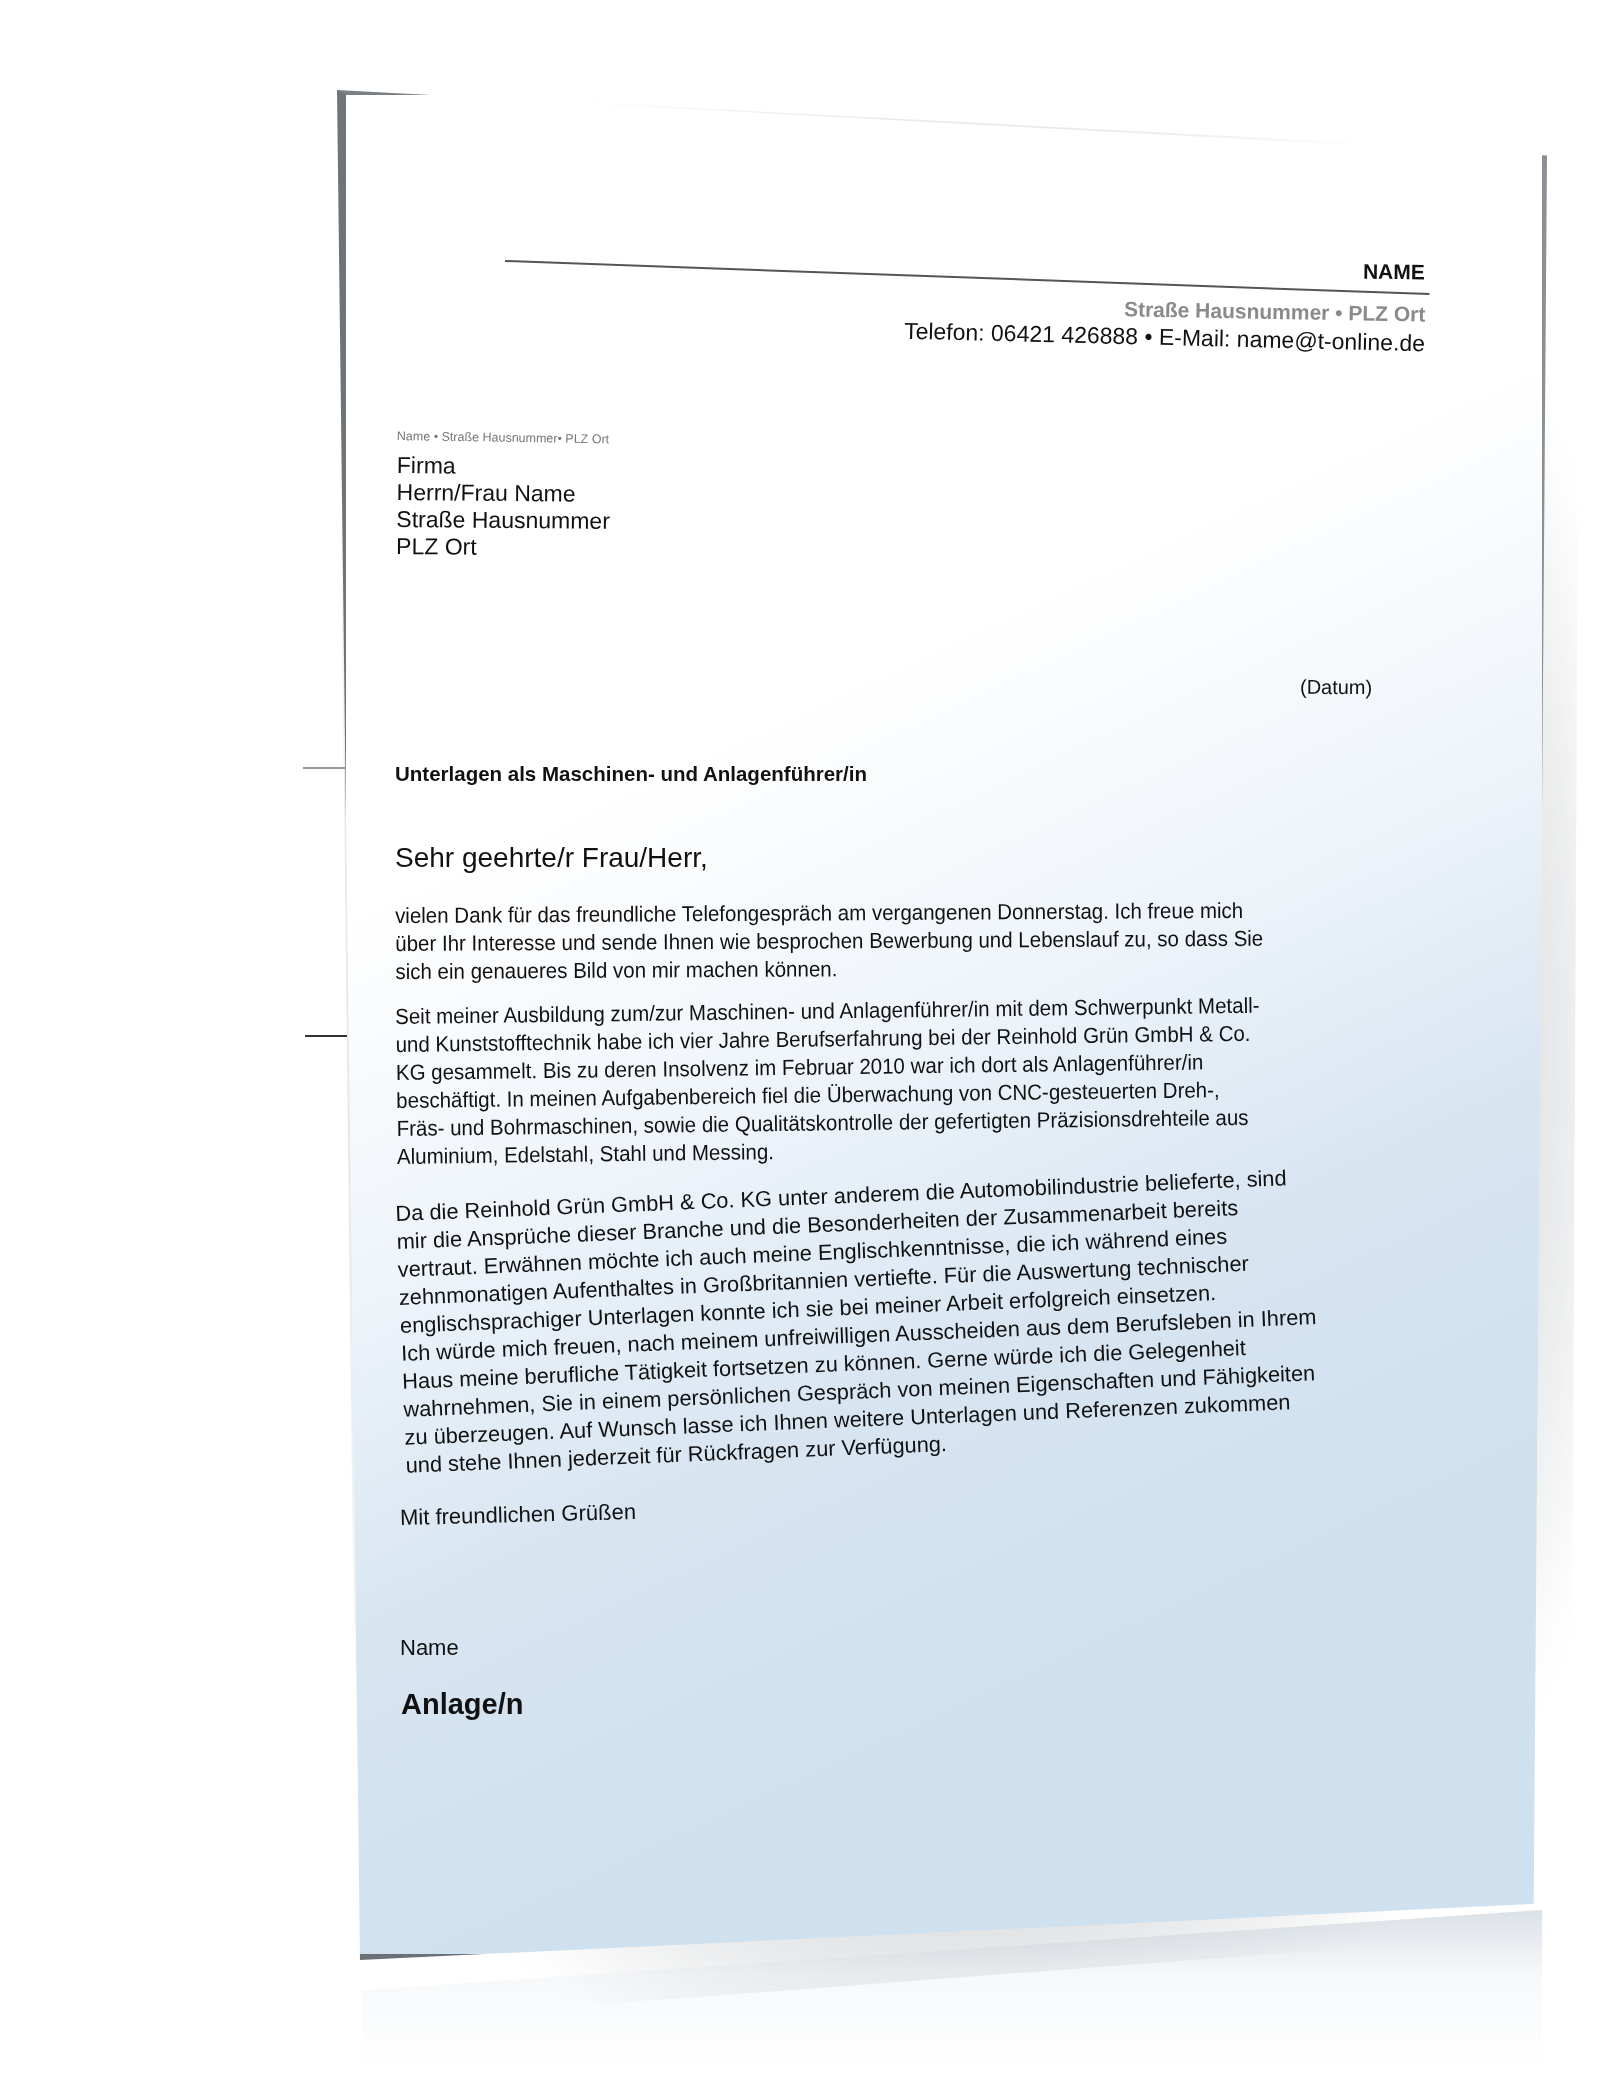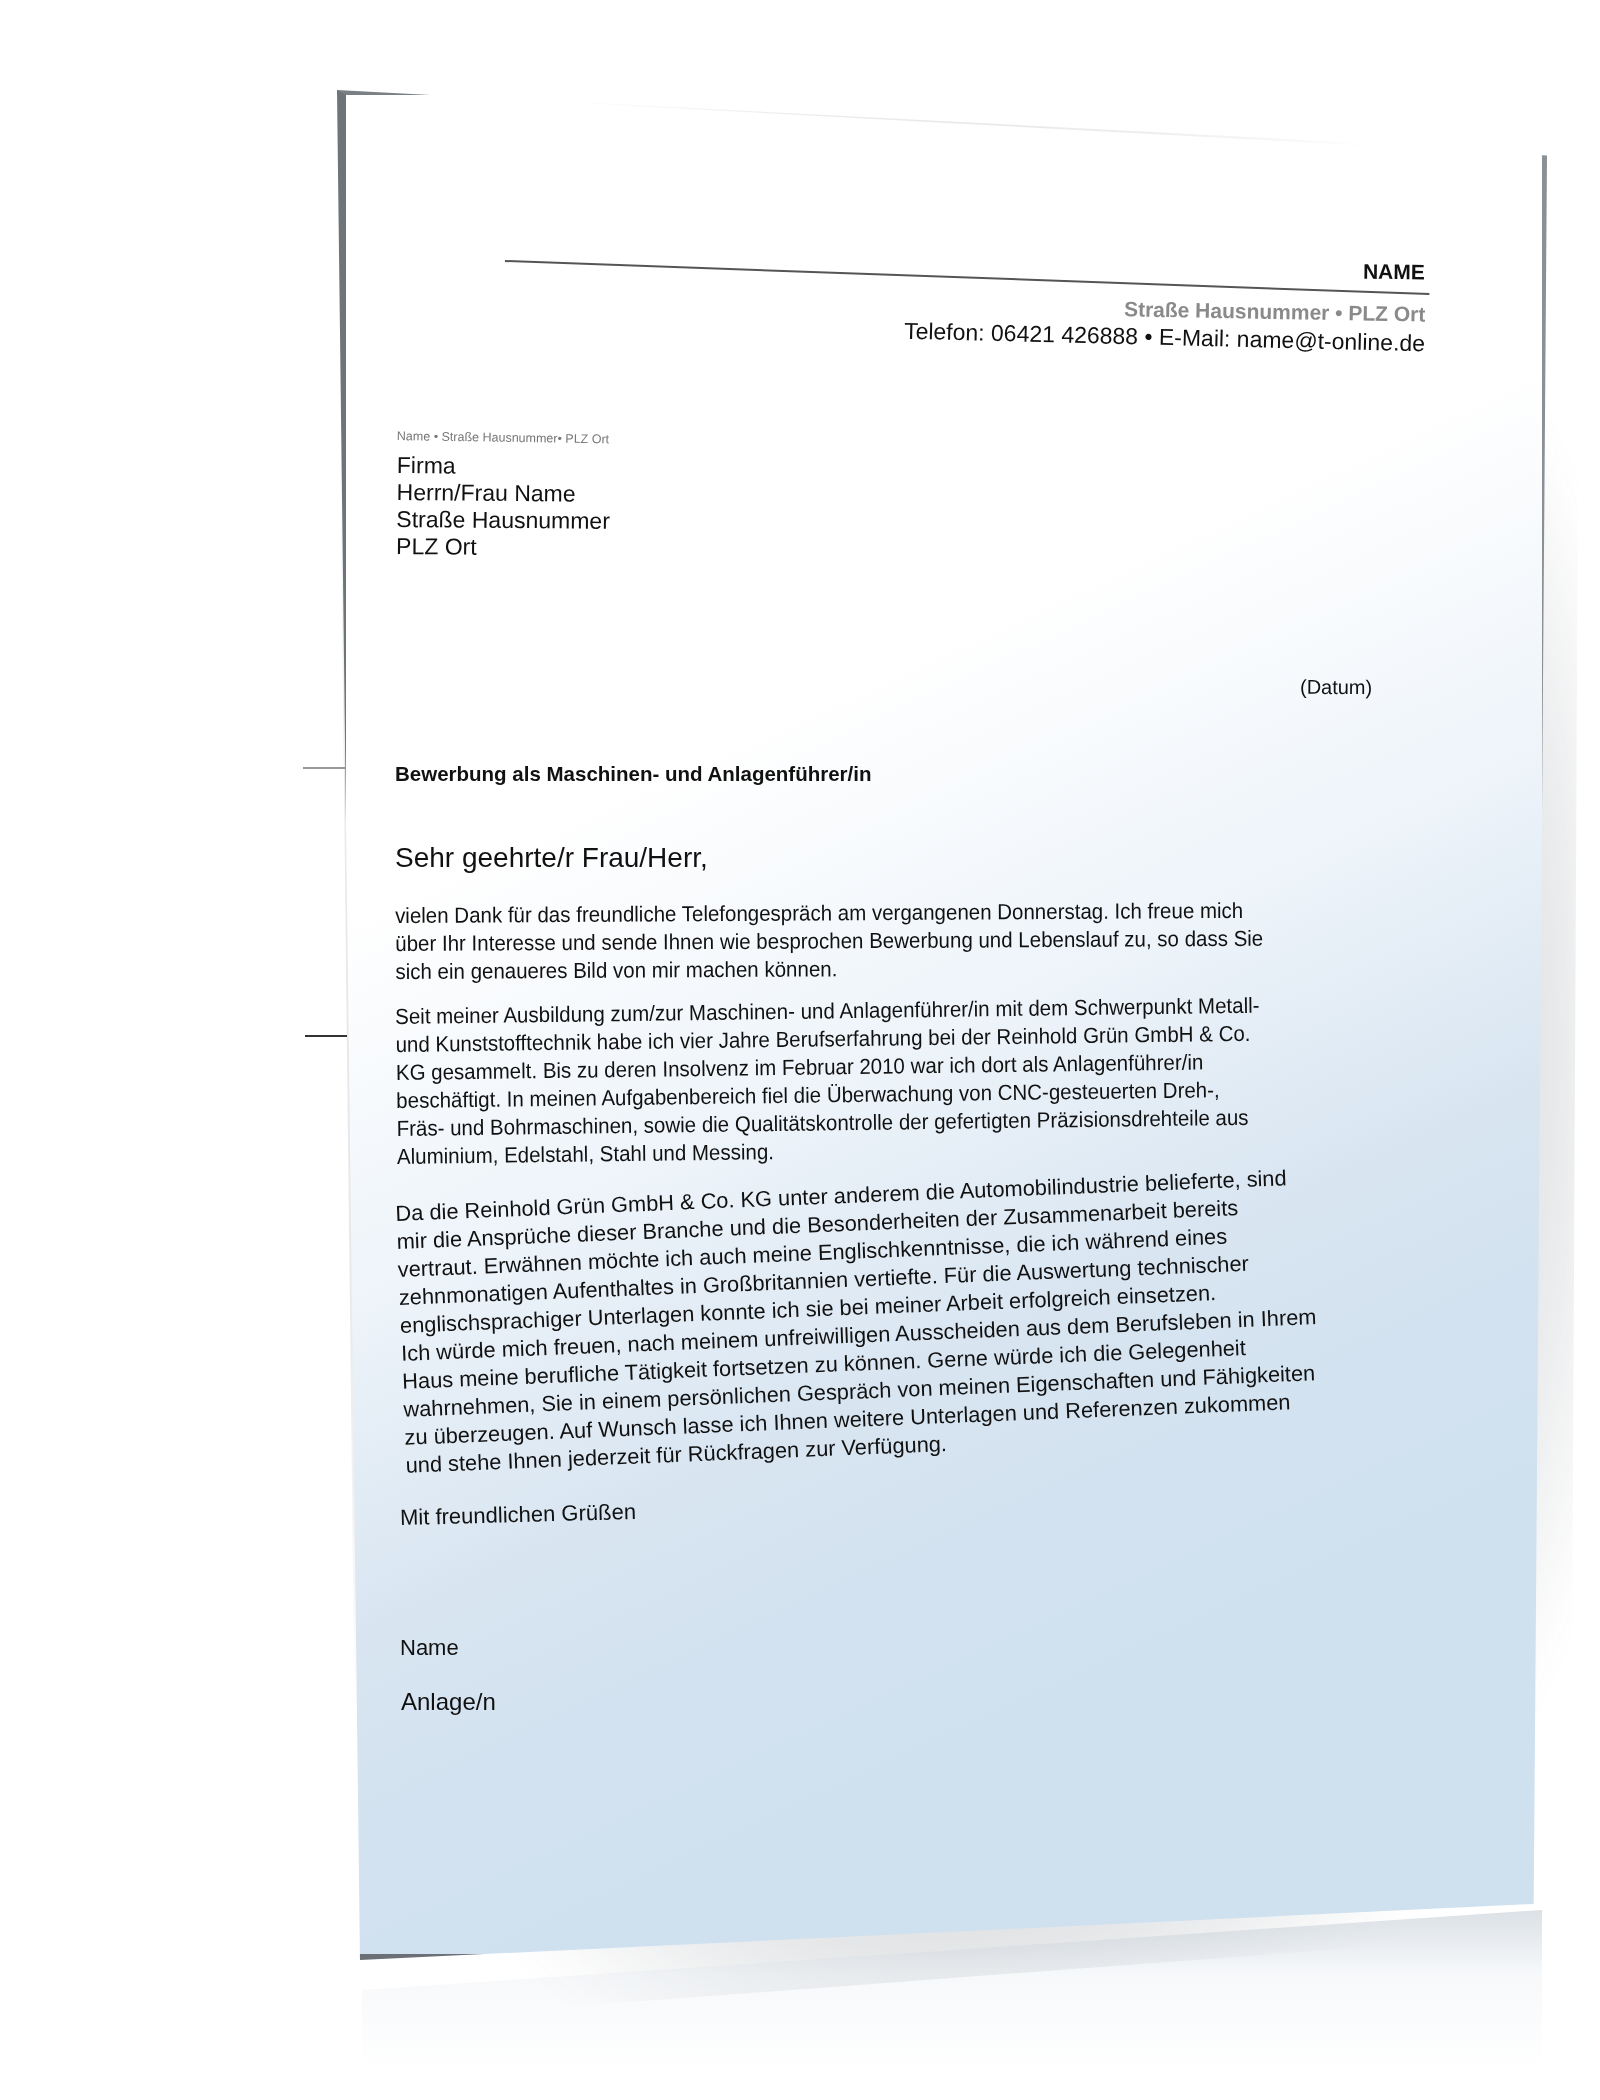--- a/index.html
+++ b/index.html
@@ -135,21 +135,21 @@
     .closing {
       font-size: 22px;
       left: 55px; top: 1412px;
       transform: rotate(-1.5deg);
     }
     .signature-name {
       font-size: 22px;
       left: 55px; top: 1545px;
     }
     .attachments {
-      font-size: 24px; font-weight: normal;
+      font-size: 29px; font-weight: bold;
       left: 56px; top: 1598px;
     }
   </style>
 </head>
 <body>
 
 <div class="stage">
   <div class="page-shadow"></div>
   <div class="reflection"></div>
 
@@ -170,21 +170,21 @@
         <div>Herrn/Frau Name</div>
         <div>Straße Hausnummer</div>
         <div>PLZ Ort</div>
       </div>
 
       <div class="txt date">(Datum)</div>
 
       <div class="fold-mark fold-1"></div>
       <div class="fold-mark fold-2"></div>
 
-      <div class="txt subject">Bewerbung als Maschinen- und Anlagenführer/in</div>
+      <div class="txt subject">Unterlagen als Maschinen- und Anlagenführer/in</div>
 
       <div class="txt salutation">Sehr geehrte/r Frau/Herr,</div>
 
       <div class="para p1">
         <div class="line">vielen Dank für das freundliche Telefongespräch am vergangenen Donnerstag. Ich freue mich</div>
         <div class="line">über Ihr Interesse und sende Ihnen wie besprochen Bewerbung und Lebenslauf zu, so dass Sie</div>
         <div class="line">sich ein genaueres Bild von mir machen können.</div>
       </div>
 
       <div class="para p2">

